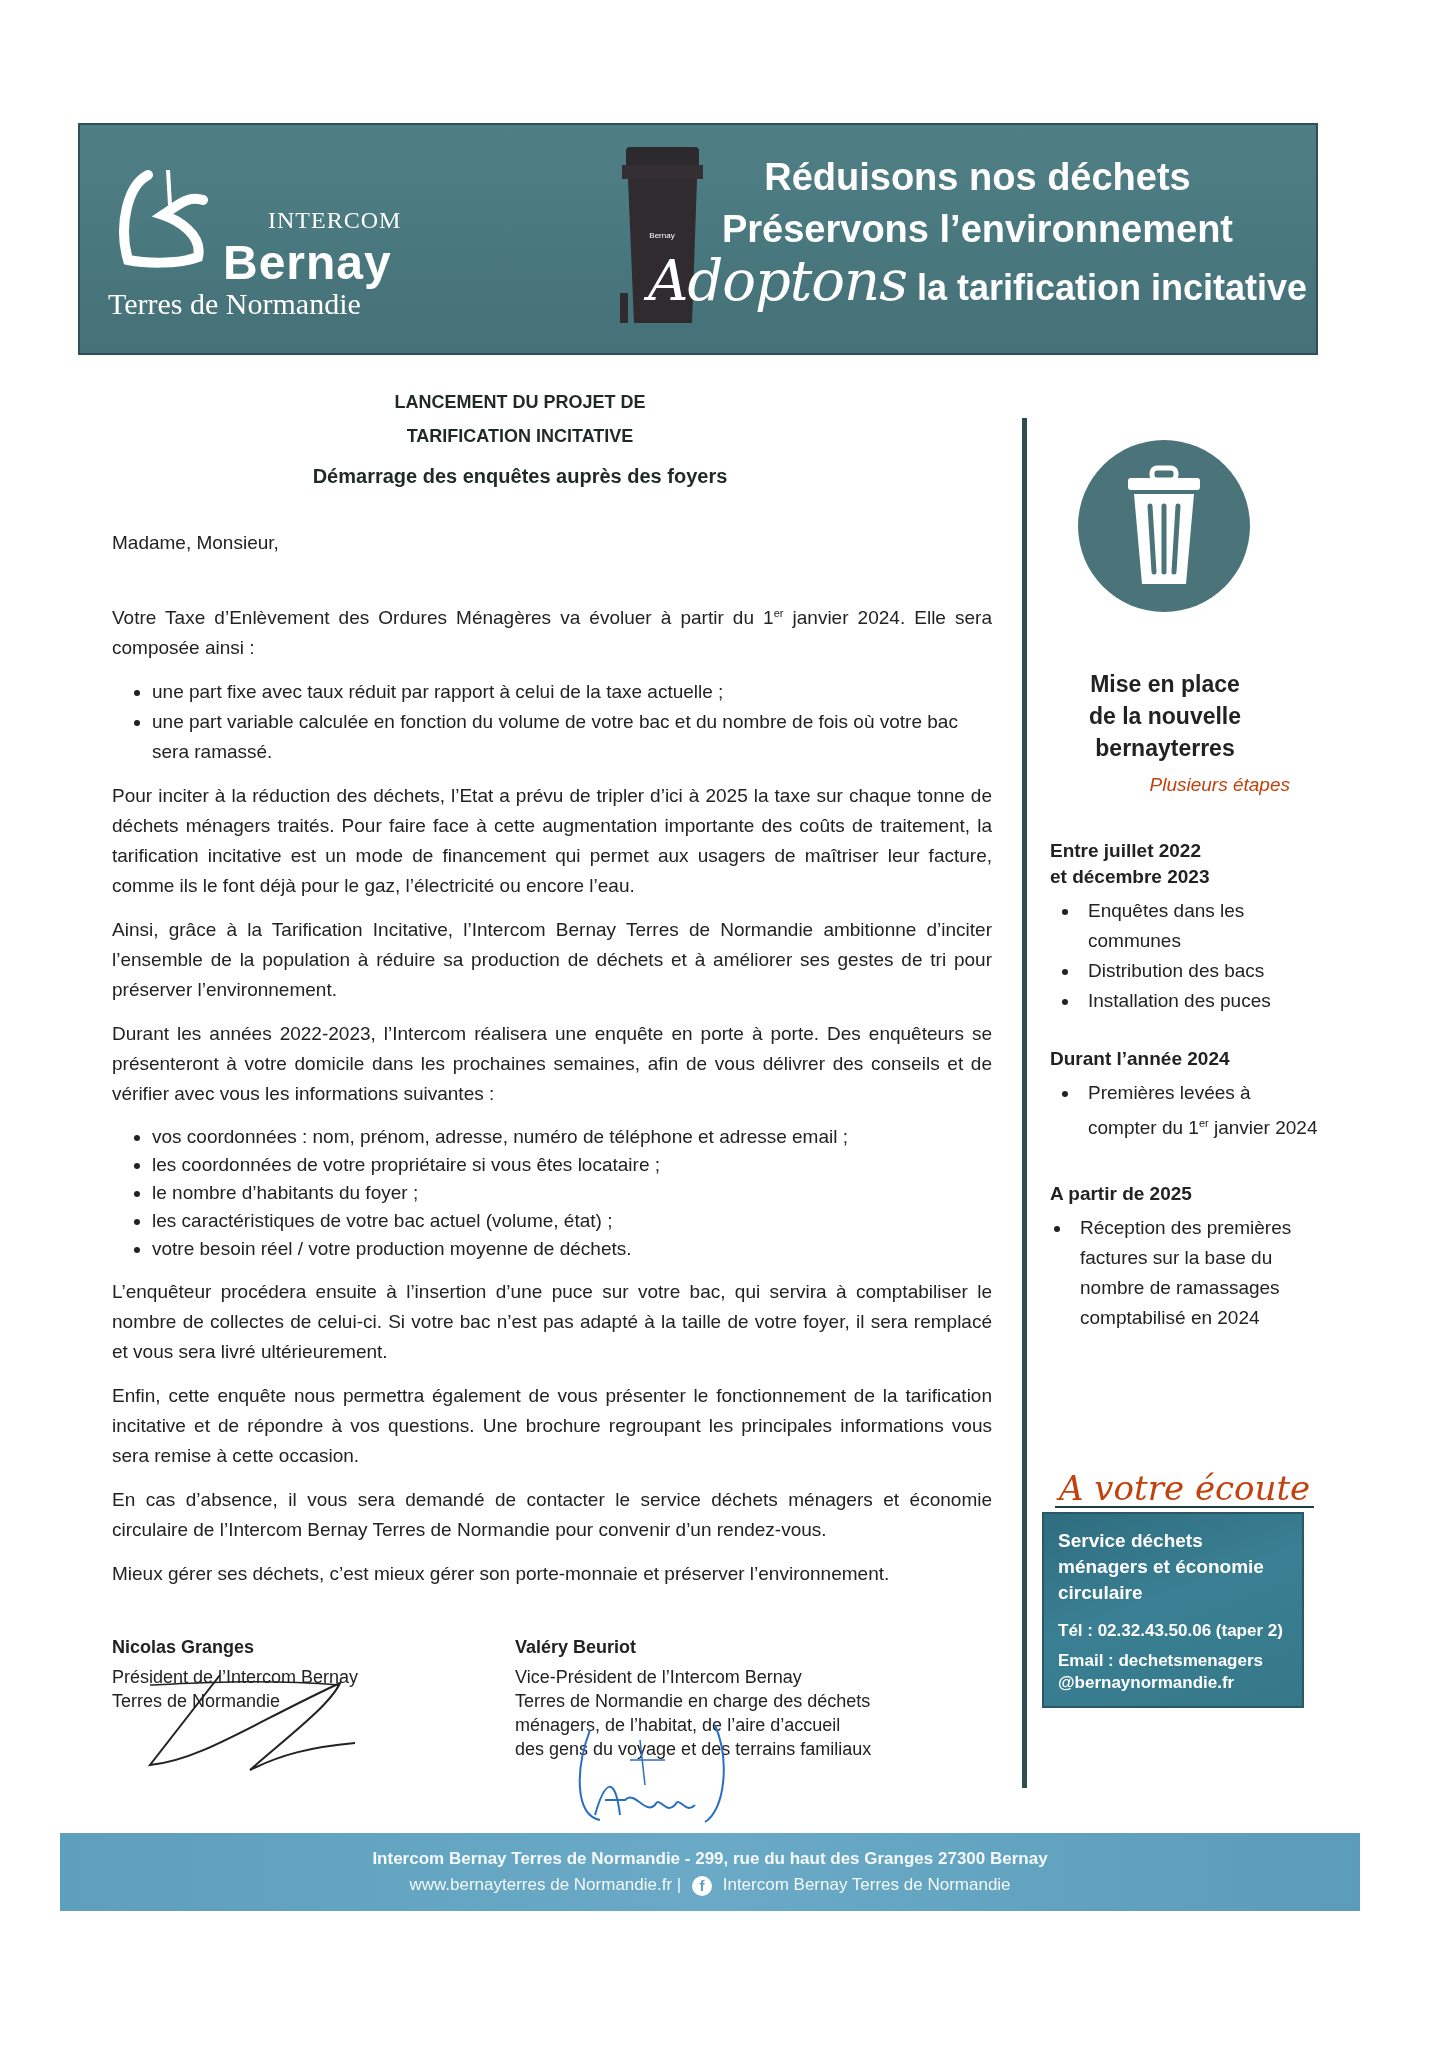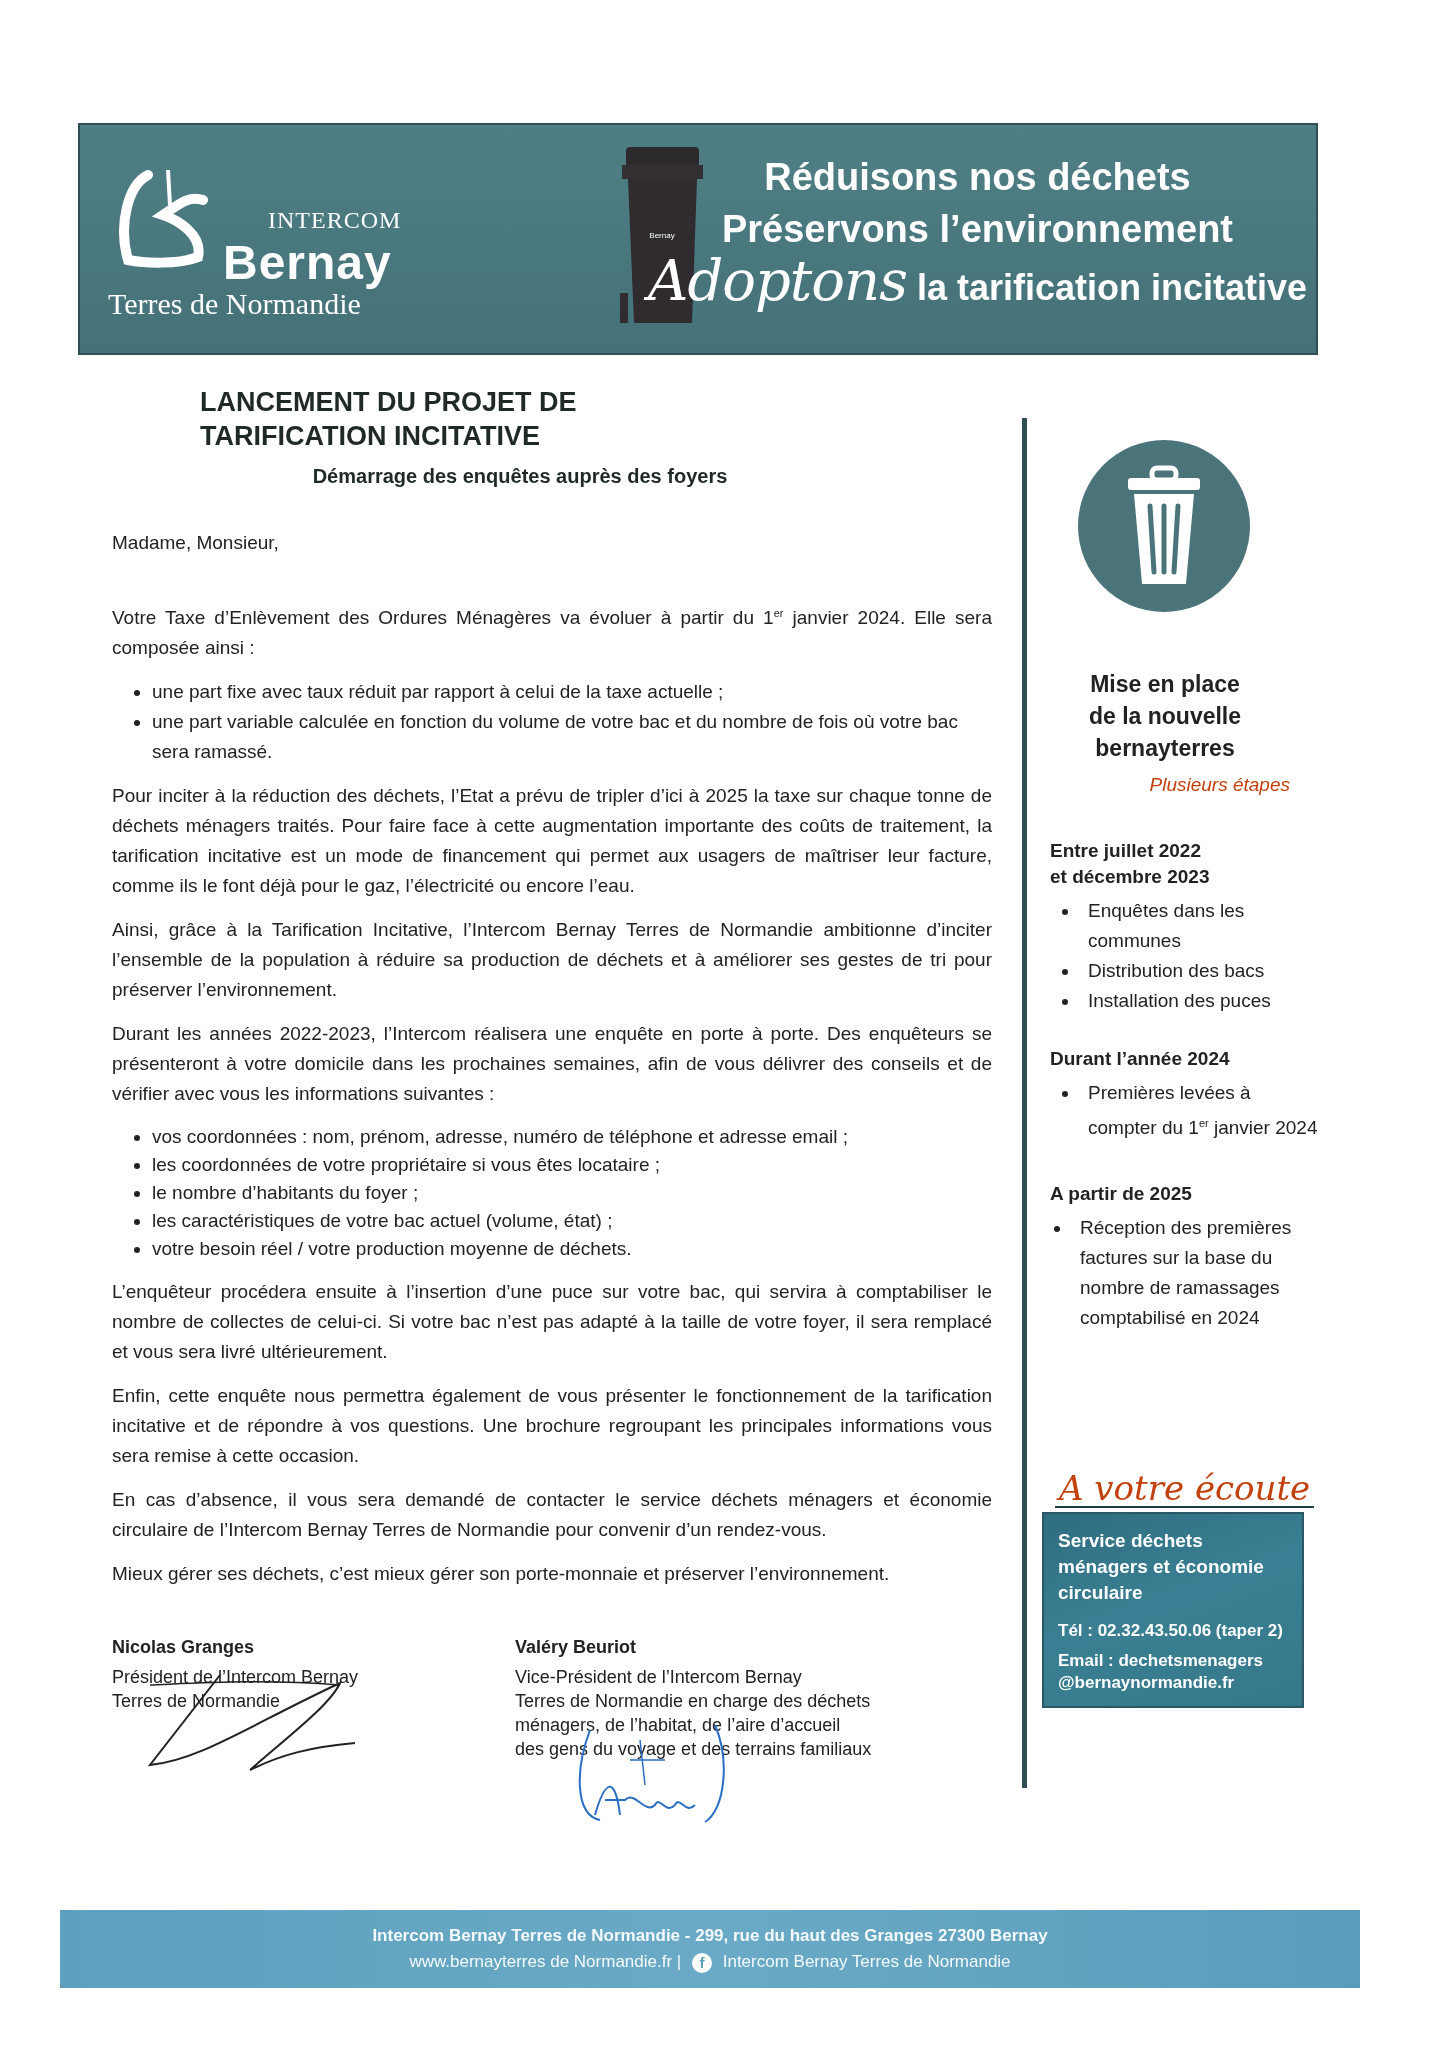--- a/index.html
+++ b/index.html
@@ -34,22 +34,22 @@
     font-weight: bold; font-size: 38px; line-height: 52px;
   }
   .slogan .adopt {
     font-family: "DejaVu Serif", serif; font-style: italic; font-weight: normal;
     font-size: 56px; margin-right: 10px; letter-spacing: -1px;
   }
   .slogan .l3 { font-weight: normal; font-size: 36px; }
 
   
   .title {
-    position: absolute; left: 200px; top: 385px; width: 640px; text-align: left;
-    font-weight: bold; font-size: 27px; line-height: 34px; color: #1f2a28;
+    position: absolute; left: 200px; top: 385px; width: 640px; text-align: center;
+    font-weight: bold; font-size: 18px; line-height: 34px; color: #1f2a28;
   }
   .subtitle {
     position: absolute; left: 200px; top: 465px; width: 640px; text-align: center;
     font-weight: bold; font-size: 20px; color: #1f2a28;
   }
 
   
   .body {
     position: absolute; left: 112px; top: 528px; width: 880px;
     font-size: 19px; line-height: 30px; color: #222;
@@ -97,21 +97,21 @@
     background: linear-gradient(160deg, #2f6d80 0%, #3a7f93 45%, #357889 100%);
     border: 2px solid #2a5866; box-sizing: border-box; color: #fff;
     font-weight: bold; font-size: 19px; line-height: 26px; padding: 14px 14px;
   }
   .contact-box .cb-title { margin-bottom: 14px; }
   .contact-box .cb-tel { margin-bottom: 8px; font-size: 17px; line-height: 22px; }
   .contact-box .cb-mail { font-size: 17px; line-height: 22px; }
 
   
   .footer {
-    position: absolute; left: 60px; top: 1910px; width: 1300px; height: 78px;
+    position: absolute; left: 60px; top: 1833px; width: 1300px; height: 78px;
     background: linear-gradient(90deg, #5d9fbd 0%, #6aaac6 50%, #5a9cba 100%);
     color: #f4f9fb; text-align: center; font-size: 17px; line-height: 26px;
     padding-top: 13px; box-sizing: border-box;
   }
   .footer .fb {
     display: inline-block; width: 20px; height: 20px; border-radius: 50%;
     background: #fff; color: #5d9fbd; font-weight: bold; font-size: 15px; line-height: 20px;
     vertical-align: middle; margin: 0 6px;
   }
 </style>

